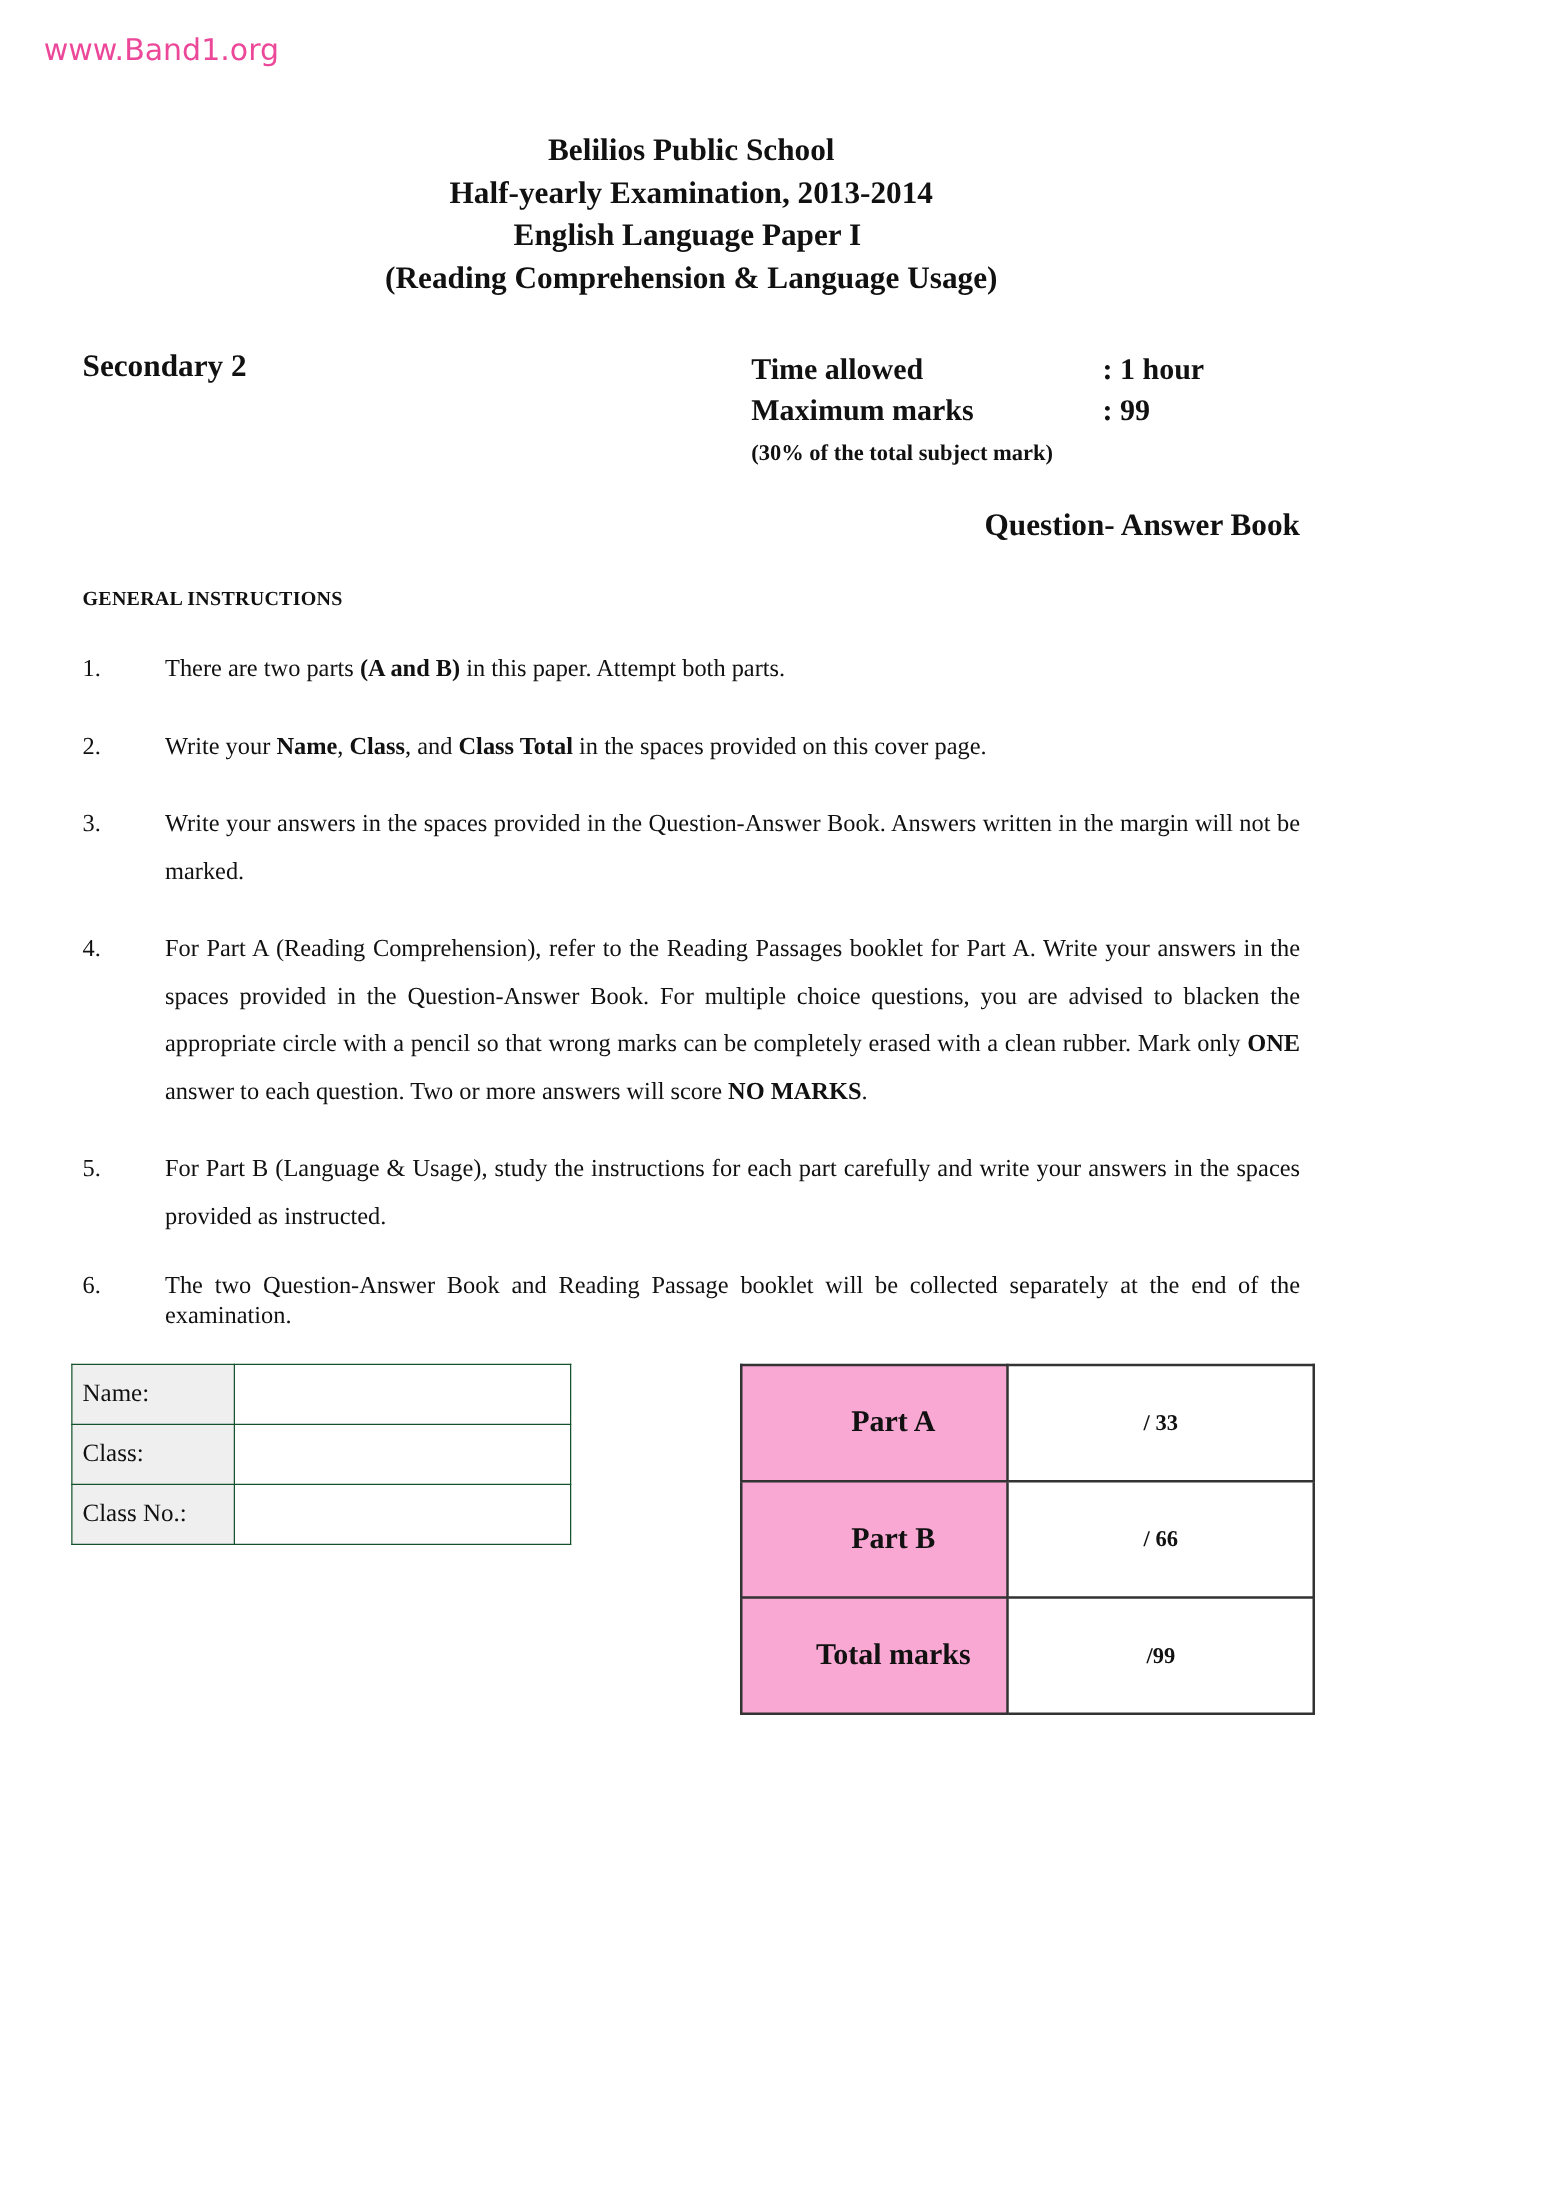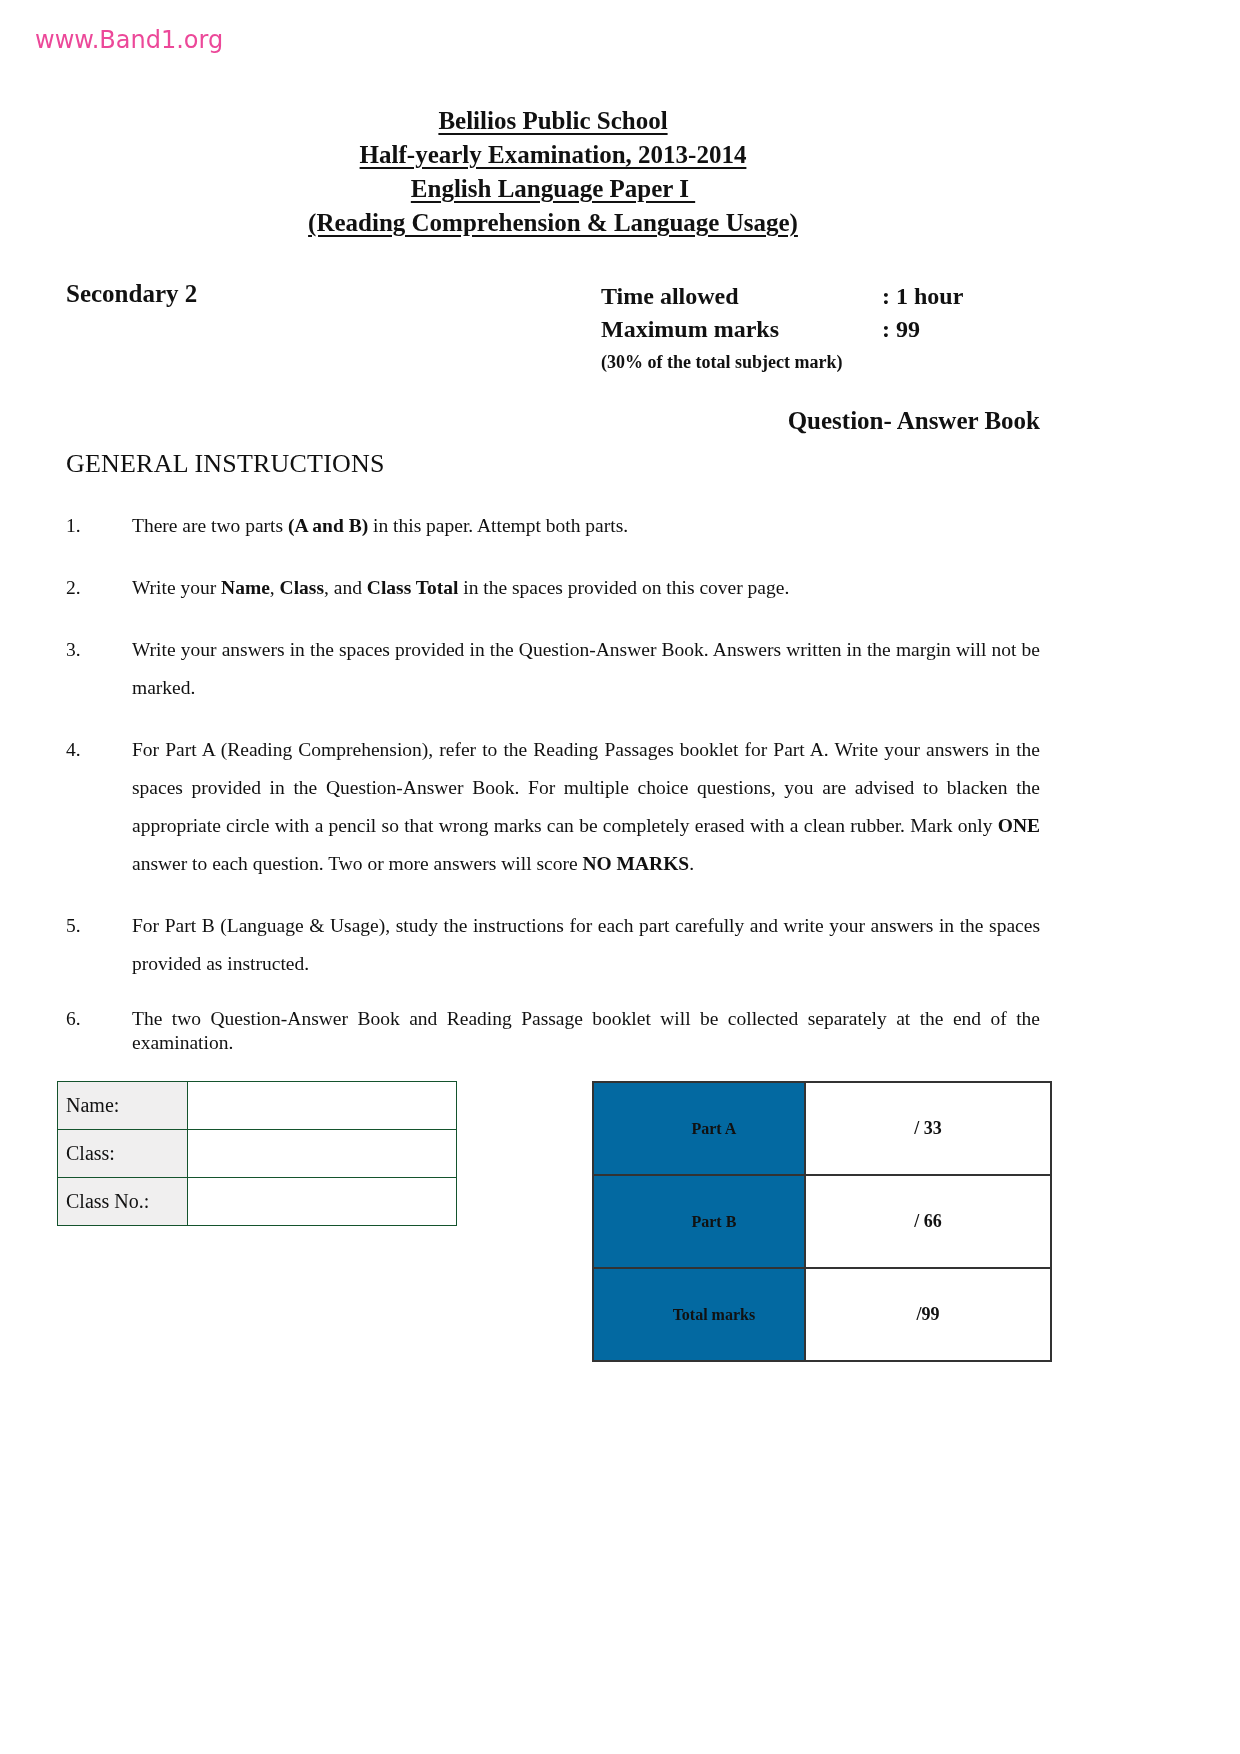--- a/index.html
+++ b/index.html
@@ -16,49 +16,48 @@
     font-family: "DejaVu Sans", "Liberation Sans", sans-serif;
     font-size: 24px; color: #ec4899;
   }
   .content {
     margin: 0 200px 0 66px; 
     width: 974px;
   }
   .title-block { margin-top: 104px; text-align: center; }
   .title-line { font-size: 25px; font-weight: bold; line-height: 34px; }
   .title-line span {
-    text-decoration: underline;
     text-decoration-thickness: 2px;
     text-underline-offset: 4px;
   }
   .meta-row { position: relative; margin-top: 40px; min-height: 104px; }
   .level { font-size: 25px; font-weight: bold; }
   .meta-block { position: absolute; left: 535px; top: 0; }
   .meta-line { display: flex; font-size: 24px; font-weight: bold; line-height: 33px; }
   .meta-label { width: 281px; }
   .meta-note { font-size: 18px; font-weight: bold; line-height: 33px; }
   .book-title { margin-top: 23px; text-align: right; font-size: 25px; font-weight: bold; }
-  .gen-heading { margin-top: 14px; font-size: 26px; font-weight: normal; letter-spacing: 0.2px; }
+  .gen-heading { margin-top: 36px; font-size: 16px; font-weight: bold; letter-spacing: 0.2px; }
   .instructions { margin-top: 28px; }
   .instr-item { display: flex; font-size: 19.5px; margin-bottom: 24px; }
   .instr-num { width: 47px; flex: 0 0 47px; line-height: 38px; }
   .instr-text { flex: 1; line-height: 38px; margin-left: 19px; }
   .instr-item.justify .instr-text { text-align: justify; }
   .instr-item.tight .instr-num, .instr-item.tight .instr-text { line-height: 24px; }
   .tables-row { display: flex; margin: 26px 0 0 57px; align-items: flex-start; }
   table { border-collapse: collapse; }
   .student-table { width: 400px; }
   .student-table td { border: 1px solid #14532d; height: 45px; font-size: 20px; }
   .student-table .lbl { width: 123px; background: #f0efef; padding-left: 8px; }
   .student-table .val { width: 277px; background: #fff; }
   .marks-table { width: 460px; margin-left: 135px; }
   .marks-table td { border: 2px solid #333; height: 89px; }
   .marks-table .lbl {
-    width: 193px; background: #0369a1; text-align: center;
-    font-size: 16px; font-weight: bold; padding-left: 31px;
+    width: 193px; background: #f9a8d4; text-align: center;
+    font-size: 24px; font-weight: bold; padding-left: 31px;
   }
   .marks-table .val {
     width: 267px; background: #fff; text-align: center;
     font-size: 18px; font-weight: bold; margin-left: 17px;
   }
 </style>
 </head>
 <body>
 
 <div class="watermark">www.Band1.org</div>

